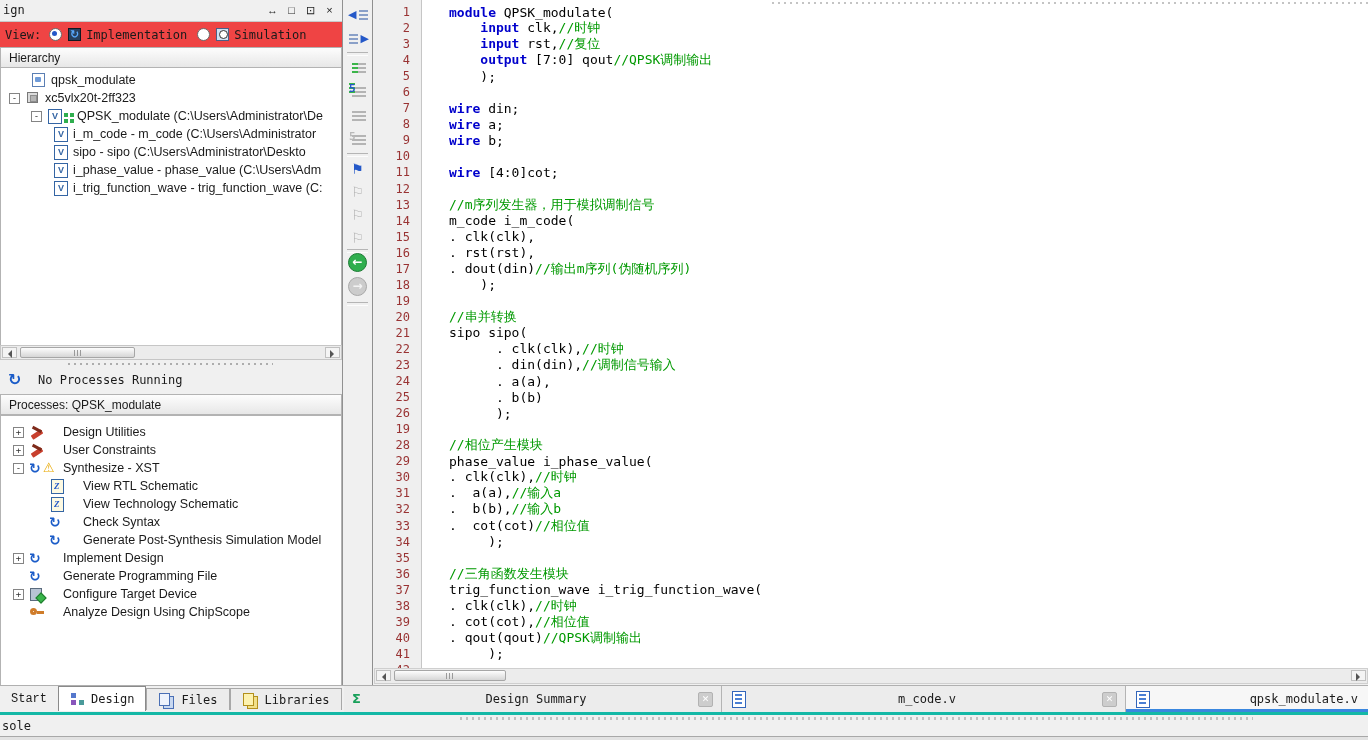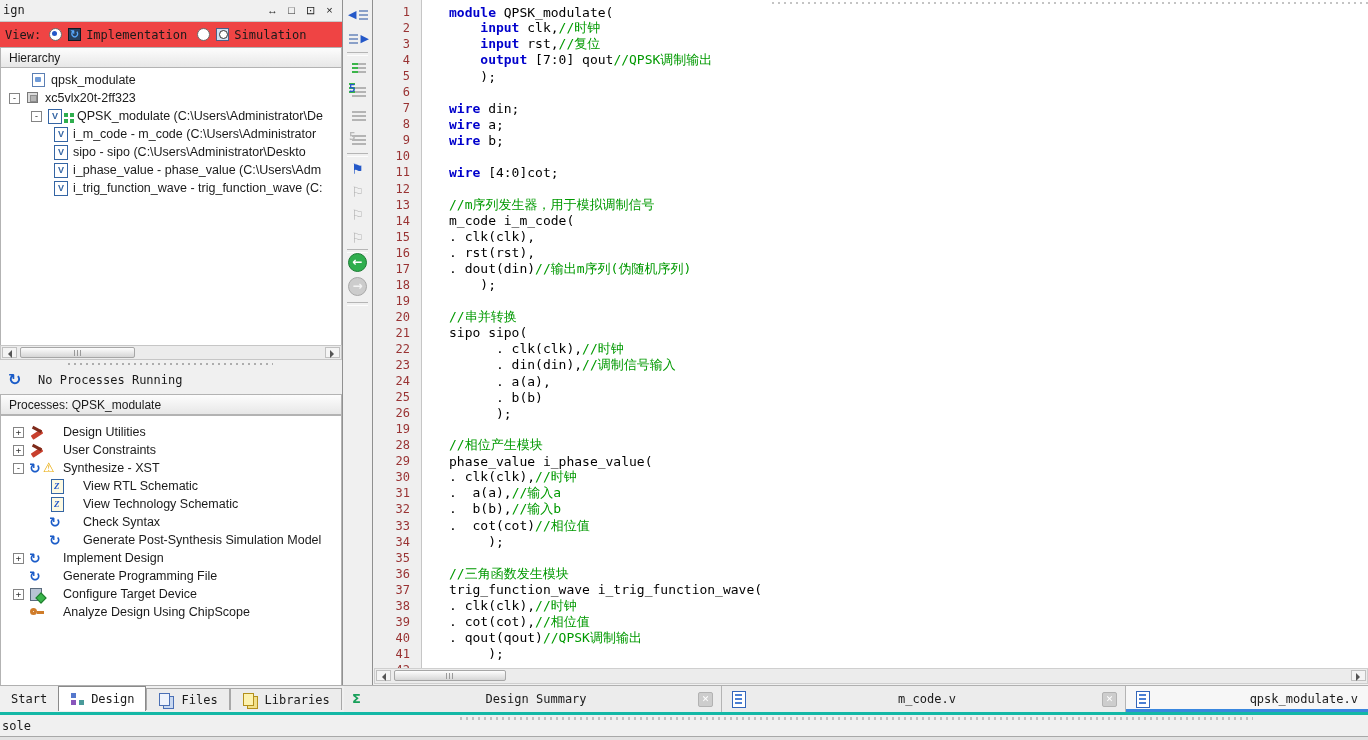--- a/index.html
+++ b/index.html
@@ -117,21 +117,21 @@
   .tok-c{color:#009900;}
   .tok-p{color:#000;}
   .editor-hscroll{position:absolute;left:374px;top:668px;width:994px;height:16px;background:#ececec;border:1px solid #cfcfcf;box-sizing:border-box;}
 
   
   .left-tabbar{position:absolute;left:0;top:685px;width:344px;height:27px;background:#f0f0f0;border-top:1px solid #b0b0b0;
         display:flex;align-items:flex-start;box-sizing:border-box;}
   .ltab{height:22px;margin-top:2px;display:flex;align-items:center;gap:6px;padding:0 11px;
         border:1px solid #a8a8a8;border-bottom:none;background:#ececec;
         font-family:"DejaVu Sans Mono",monospace;font-size:12px;box-sizing:border-box;}
-  .ltab.plain{border:none;background:transparent;}
+  .ltab.plain{border:none;background:transparent;font-family:Liberation Mono, monospace;}
   .ltab.active{background:#fff;height:25px;margin-top:0;border-color:#8a8a8a;}
   .ic-design-tab{width:15px;height:14px;position:relative;}
   .ic-design-tab::before{content:"";position:absolute;left:1px;top:1px;width:5px;height:5px;background:#5577cc;
         box-shadow:0 7px 0 #8855bb,8px 7px 0 #4a9a9a;}
   .ic-files-tab,.ic-libraries-tab{width:17px;height:15px;position:relative;}
   .ic-files-tab::before{content:"";position:absolute;left:1px;top:1px;width:9px;height:11px;background:#eef3fc;border:1px solid #4a6fb5;
         box-shadow:4px 3px 0 -1px #c8d8f0,4px 3px 0 0 #4a6fb5;}
   .ic-libraries-tab::before{content:"";position:absolute;left:1px;top:1px;width:9px;height:11px;background:#fdf2b0;border:1px solid #b3901c;
         box-shadow:4px 3px 0 -1px #f2e089,4px 3px 0 0 #b3901c;}
 

